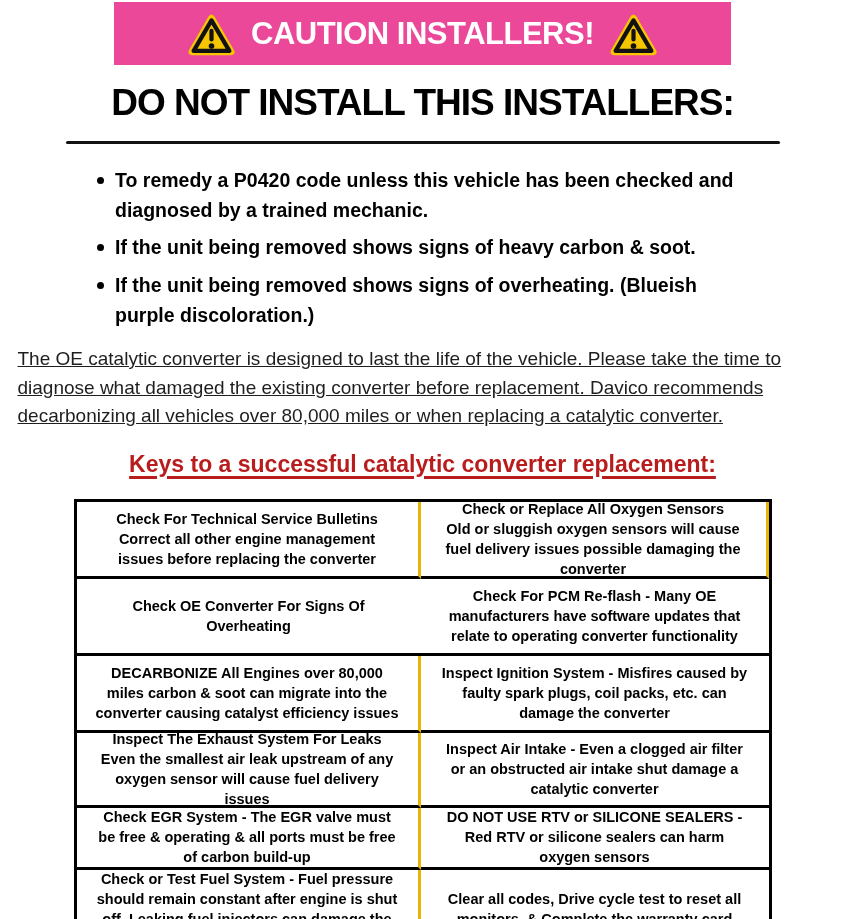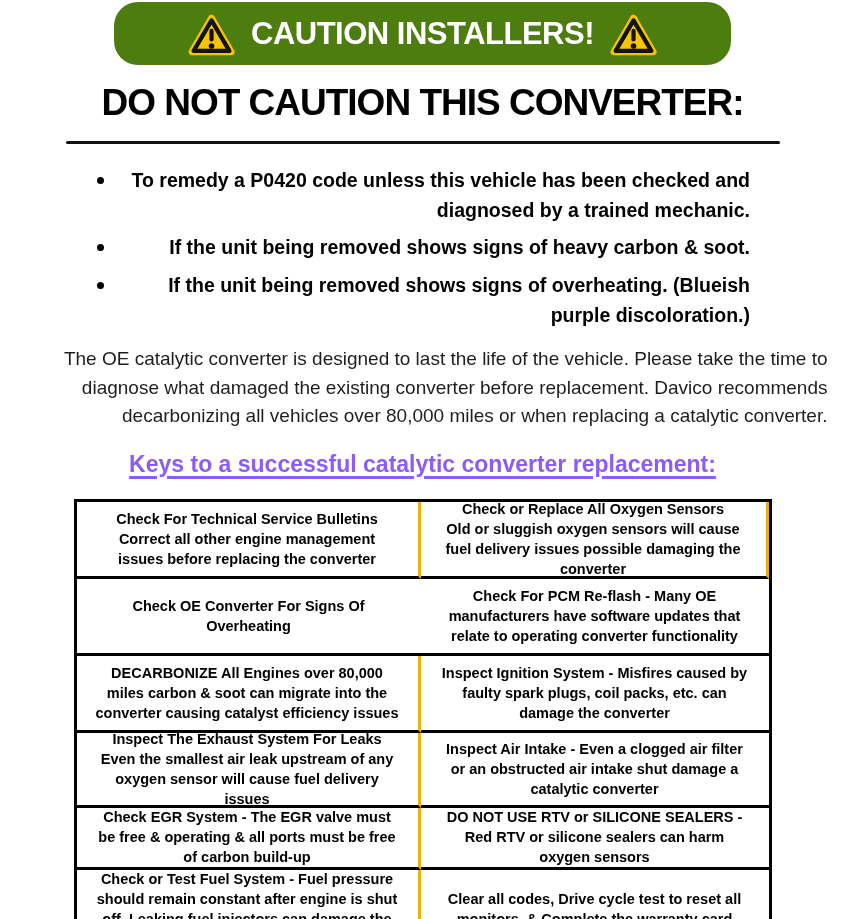--- a/index.html
+++ b/index.html
@@ -29,37 +29,37 @@
   }
 
   .divider{
     width:714px;height:3px;background:#121212;border-radius:2px;
     margin:17px auto 0;
   }
 
   
   .bullets{
     list-style:none;margin:21px auto 0;padding:0;
-    width:655px;font-weight:bold;font-size:19.5px;line-height:1.55;color:#000;text-align:right;
+    width:655px;font-weight:bold;font-size:19.5px;line-height:1.55;color:#000;
   }
   .bullets li{position:relative;padding-left:20px;margin-bottom:7px;}
   .bullets li::before{
     content:"";position:absolute;left:2px;top:12px;
     width:7px;height:7px;border-radius:50%;background:#000;
   }
 
   
   .paragraph{
-    margin:15px auto 8px;width:810px;text-align:right;
-    font-size:19px;line-height:1.5;font-weight:normal;color:#1e1e1e;
+    margin:15px auto 8px;width:810px;text-align:left;
+    font-size:19px;line-height:1.5;font-weight:normal;color:#1e1e1e;text-decoration:underline;
   }
 
   
   .keys-heading{
-    margin:20px 0 0;text-align:center;font-size:23px;font-weight:bold;color:#8b5cf6;
+    margin:20px 0 0;text-align:center;font-size:23px;font-weight:bold;color:#b91c1c;
     text-decoration:underline;text-decoration-thickness:2.5px;text-underline-offset:4px;
   }
 
   
   .tips-table{
     width:698px;margin:21px auto 0;border:3px solid #000;
     display:grid;grid-template-columns:344px 1fr;
     grid-template-rows:77px 77px 77px 75px 62px 79px;
     background:#fff;box-sizing:border-box;
   }
@@ -70,41 +70,41 @@
     white-space:pre-line;border-bottom:3px solid #000;
   }
   .cell.left{border-right:3px solid #eab308;}
   .tips-table .cell:nth-last-child(-n+2){border-bottom:none;}
 </style>
 </head>
 <body>
 
 <div class="page">
 
-  <div class="banner" style="background:#4d7c0f;border-radius:24px;">
+  <div class="banner" style="background:#ec4899;">
     <span class="warn-icon">
       <svg viewBox="0 0 100 92" aria-hidden="true">
         <polygon points="50,12 92,84 8,84" fill="#f6c500" stroke="#f6c500" stroke-width="14" stroke-linejoin="round"></polygon>
         <polygon points="50,17 88,82 12,82" fill="#f6c500" stroke="#121212" stroke-width="9" stroke-linejoin="round"></polygon>
         <rect x="45.5" y="35" width="9" height="27" rx="4.5" fill="#121212"></rect>
         <circle cx="50" cy="71.5" r="6" fill="#121212"></circle>
       </svg>
     </span>
     <h1 class="banner-title">CAUTION INSTALLERS!</h1>
     <span class="warn-icon">
       <svg viewBox="0 0 100 92" aria-hidden="true">
         <polygon points="50,12 92,84 8,84" fill="#f6c500" stroke="#f6c500" stroke-width="14" stroke-linejoin="round"></polygon>
         <polygon points="50,17 88,82 12,82" fill="#f6c500" stroke="#121212" stroke-width="9" stroke-linejoin="round"></polygon>
         <rect x="45.5" y="35" width="9" height="27" rx="4.5" fill="#121212"></rect>
         <circle cx="50" cy="71.5" r="6" fill="#121212"></circle>
       </svg>
     </span>
   </div>
 
-  <h2 class="headline">DO NOT CAUTION THIS CONVERTER:</h2>
+  <h2 class="headline">DO NOT INSTALL THIS INSTALLERS:</h2>
 
   <div class="divider"></div>
 
   <ul class="bullets">
     <li>To remedy a P0420 code unless this vehicle has been checked and diagnosed by a trained mechanic.</li>
     <li>If the unit being removed shows signs of heavy carbon &amp; soot.</li>
     <li>If the unit being removed shows signs of overheating. (Blueish purple discoloration.)</li>
   </ul>
 
   <p class="paragraph">The OE catalytic converter is designed to last the life of the vehicle. Please take the time to diagnose what damaged the existing converter before replacement. Davico recommends decarbonizing all vehicles over 80,000 miles or when replacing a catalytic converter.</p>

